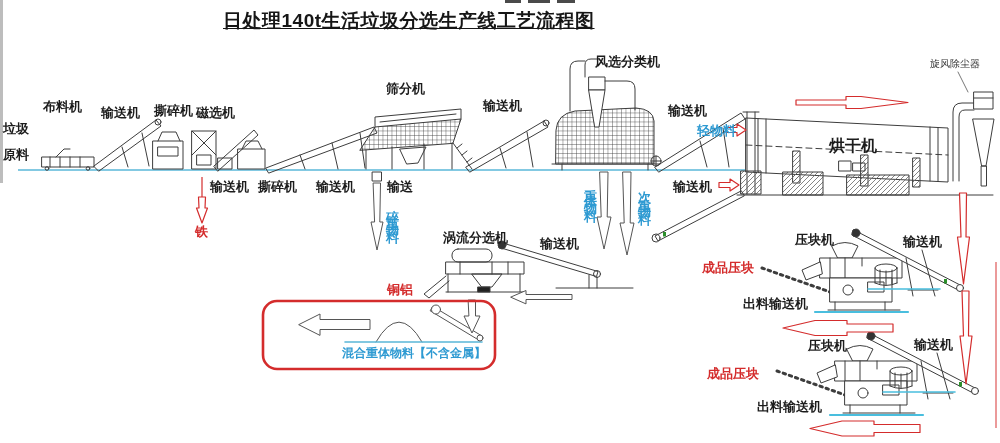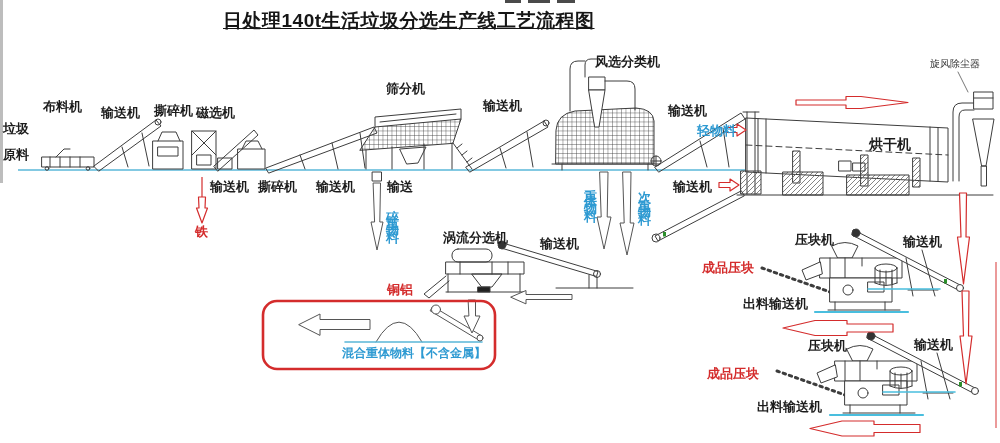--- a/index.html
+++ b/index.html
@@ -231,21 +231,21 @@
 <div class="lbl wrap2" style="left:3px;top:116px;">垃圾原料</div>
 <div class="lbl" style="left:43px;top:100px;">布料机</div>
 <div class="lbl" style="left:101px;top:106px;">输送机</div>
 <div class="lbl" style="left:154px;top:104px;">撕碎机</div>
 <div class="lbl" style="left:196px;top:106px;">磁选机</div>
 <div class="lbl" style="left:386px;top:82px;">筛分机</div>
 <div class="lbl" style="left:483px;top:99px;">输送机</div>
 <div class="lbl" style="left:595px;top:55px;">风选分类机</div>
 <div class="lbl" style="left:668px;top:104px;">输送机</div>
 <div class="lbl blue" style="left:656px;top:124px;padding-left:41px;">轻物料</div>
-<div class="lbl" style="left:869px;top:137px;font-size:14px;">烘干机</div>
+<div class="lbl" style="left:829px;top:137px;font-size:16px;">烘干机</div>
 <div class="lbl tiny" style="left:930px;top:58px;">旋风除尘器</div>
 
 <div class="lbl" style="left:210px;top:180px;">输送机</div>
 <div class="lbl" style="left:258px;top:180px;">撕碎机</div>
 <div class="lbl" style="left:316px;top:180px;">输送机</div>
 <div class="lbl" style="left:387px;top:180px;">输送</div>
 <div class="lbl red" style="left:195px;top:225px;">铁</div>
 
 <div class="vlabel" style="left:383px;top:199px;">碎重物料</div>
 <div class="vlabel" style="left:581px;top:178px;">重体物料</div>

